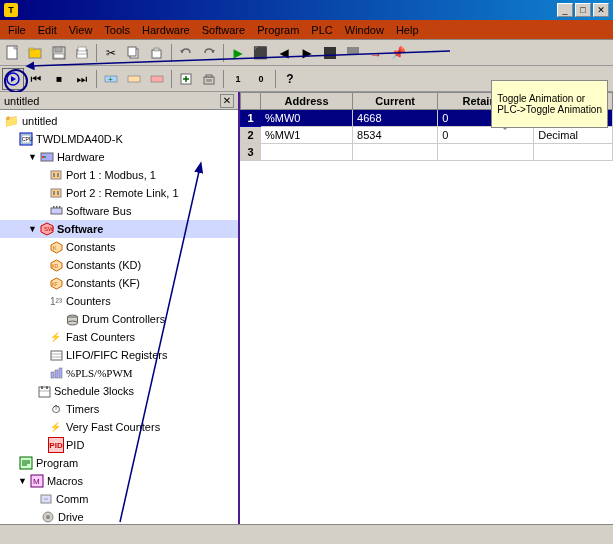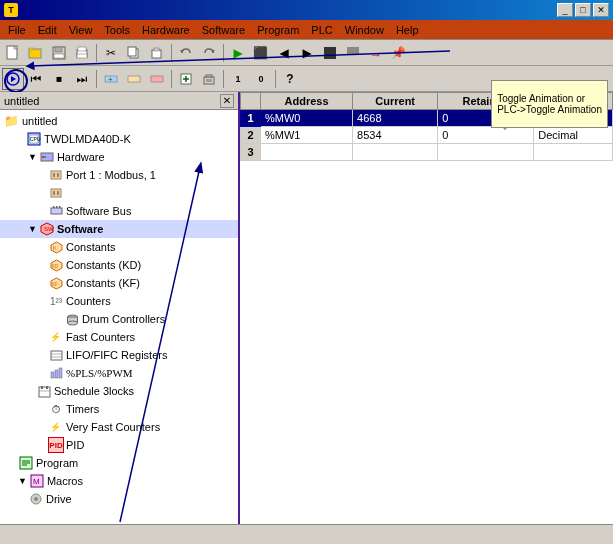--- a/index.html
+++ b/index.html
@@ -415,21 +415,21 @@
       <span style="font-size:11px;">untitled</span>
       <div class="tree-close">✕</div>
     </div>
     <div class="tree-body">
 
       <div class="tree-item" style="padding-left:4px;">
         <span class="tree-icon icon-folder">📁</span>
         <span class="tree-label">untitled</span>
       </div>
 
-      <div class="tree-item" style="padding-left:26px;">
+      <div class="tree-item" style="padding-left:18px;">
         <span class="tree-icon" style="color:#0000aa;">
           <svg width="14" height="14" viewBox="0 0 14 14">
               <rect x="1" y="1" width="12" height="12" fill="#aaddff" stroke="#0000aa" stroke-width="1"></rect>
               <rect x="3" y="3" width="8" height="8" fill="white" stroke="#666" stroke-width="0.5"></rect>
               <text x="3" y="9" font-size="5" fill="#000">CPU</text>
             </svg>
         </span>
         <span class="tree-label">TWDLMDA40D-K</span>
       </div>
 
@@ -457,20 +457,21 @@
       </div>
 
       <div class="tree-item" style="padding-left:48px;">
         <span class="tree-icon">
           <svg width="12" height="12" viewBox="0 0 12 12">
               <rect x="1" y="2" width="10" height="8" fill="#ffcc88" stroke="#888" stroke-width="1"></rect>
               <rect x="3" y="4" width="2" height="4" fill="#888"></rect>
               <rect x="7" y="4" width="2" height="4" fill="#888"></rect>
             </svg>
         </span>
+        <span class="tree-label">Port 2 : Remote Link, 1</span>
       </div>
 
       <div class="tree-item" style="padding-left:48px;">
         <span class="tree-icon">
           <svg width="13" height="12" viewBox="0 0 13 12">
               <rect x="1" y="3" width="11" height="6" fill="#ccccff" stroke="#666" stroke-width="1"></rect>
               <rect x="3" y="1" width="1.5" height="2" fill="#666"></rect>
               <rect x="6" y="1" width="1.5" height="2" fill="#666"></rect>
               <rect x="9" y="1" width="1.5" height="2" fill="#666"></rect>
             </svg>
@@ -605,22 +606,31 @@
         <span style="margin-right:2px; font-size:9px;">▼</span>
         <span class="tree-icon">
           <svg width="14" height="14" viewBox="0 0 14 14">
               <rect x="1" y="1" width="12" height="12" fill="#ffccff" stroke="#660066" stroke-width="1"></rect>
               <text x="3" y="10" font-size="8" fill="#660066">M</text>
             </svg>
         </span>
         <span class="tree-label">Macros</span>
       </div>
 
-
-      <div class="tree-item" style="padding-left:28px;">
+      <div class="tree-item" style="padding-left:38px;">
+        <span class="tree-icon">
+          <svg width="12" height="12" viewBox="0 0 12 12">
+              <rect x="1" y="2" width="10" height="8" fill="#ddddff" stroke="#888" stroke-width="1"></rect>
+              <line x1="4" y1="6" x2="8" y2="6" stroke="#888" stroke-width="0.8"></line>
+            </svg>
+        </span>
+        <span class="tree-label">Comm</span>
+      </div>
+
+      <div class="tree-item" style="padding-left:40px;">
         <span class="tree-icon">
           <svg width="12" height="12" viewBox="0 0 12 12">
               <circle cx="6" cy="6" r="5" fill="#d4d0c8" stroke="#888" stroke-width="1"></circle>
               <circle cx="6" cy="6" r="2" fill="#888"></circle>
             </svg>
         </span>
         <span class="tree-label">Drive</span>
       </div>
 
     </div>

